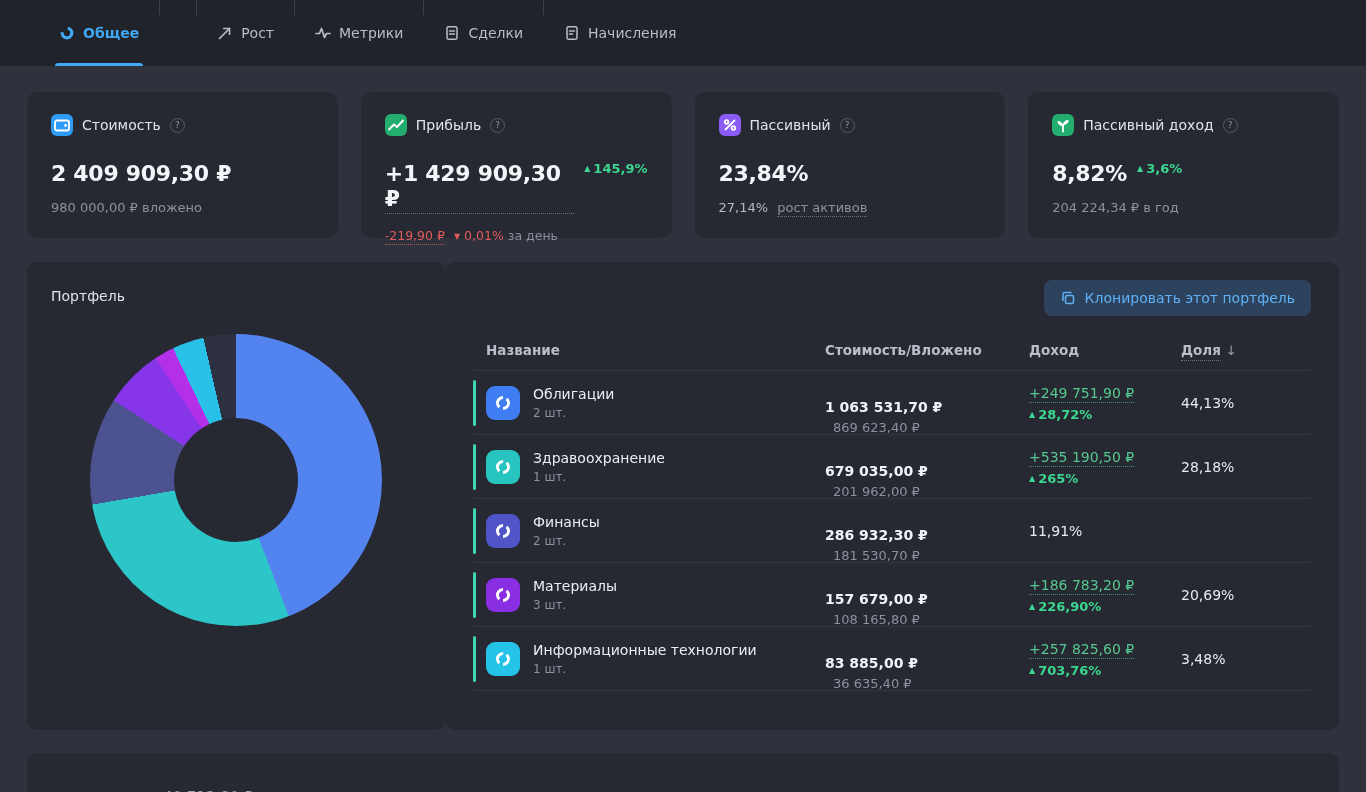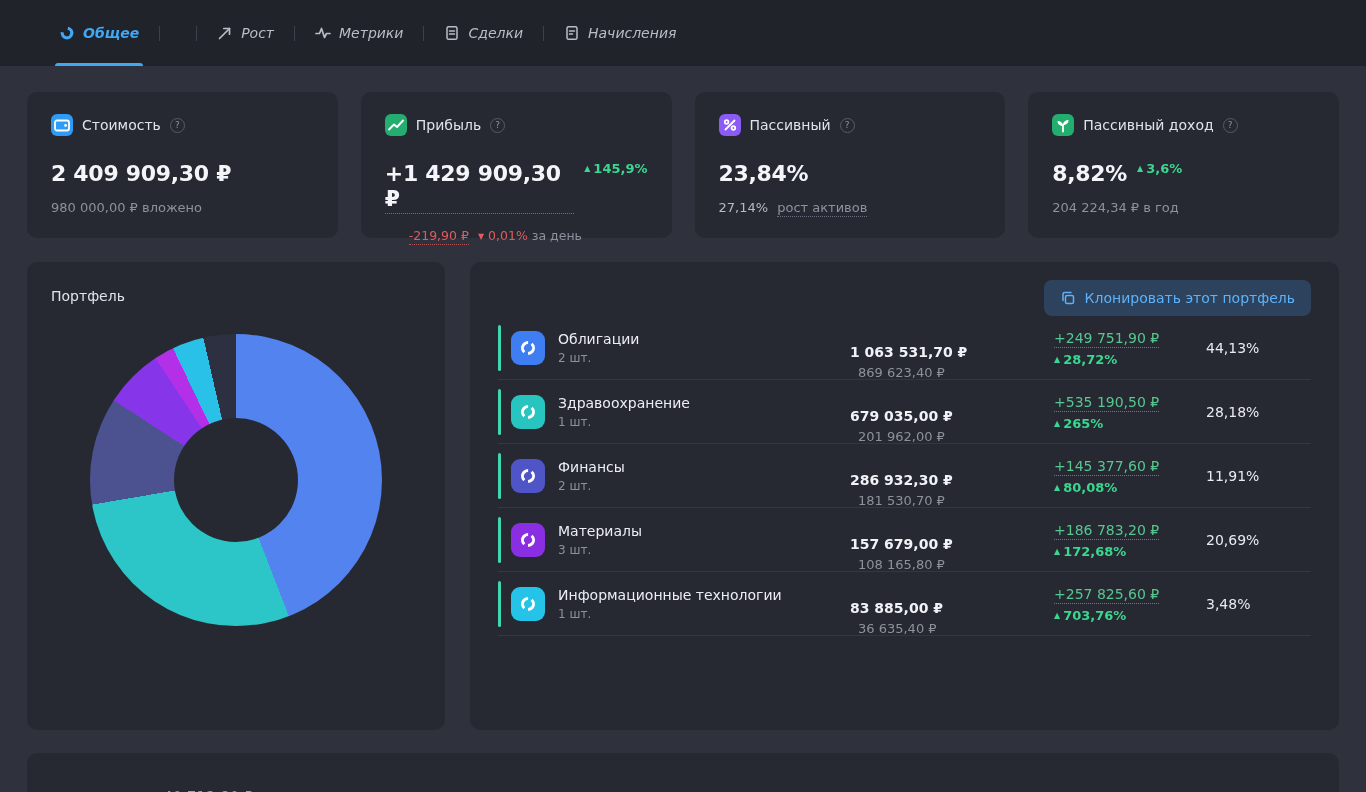--- a/index.html
+++ b/index.html
@@ -17,45 +17,45 @@
   *{box-sizing:border-box;margin:0;padding:0;}
   html,body{width:1366px;height:792px;overflow:hidden;}
   body{
     background:var(--page-bg);
     font-family:"DejaVu Sans","Liberation Sans",sans-serif;
     color:var(--text);
     font-size:14px;
   }
   
   .topbar{height:66px;background:var(--bar-bg);display:flex;align-items:stretch;padding-left:57px;}
-  .tabs{display:flex;align-items:center;font-style:italic;}
+  .tabs{display:flex;align-items:flex-start;}
   .tab{display:flex;align-items:center;gap:8px;height:100%;position:relative;color:#b9bdc7;cursor:pointer;padding:0 2px;font-size:14px;}
   .tab .ticon{display:flex;align-items:center;}
   .tab.active{color:var(--accent);font-weight:bold;}
   .tab.active::after{content:"";position:absolute;left:-2px;right:-2px;bottom:0;height:3px;background:var(--accent);border-radius:3px 3px 0 0;}
   .tab-sep{width:1px;height:15px;background:#3d404b;margin:0 18px;}
   
   .cards{display:grid;grid-template-columns:repeat(4,1fr);gap:23px;margin:26px 27px 0;}
   .card{background:var(--panel-bg);border-radius:10px;padding:22px 24px;height:146px;}
   .card-head{display:flex;align-items:center;gap:9px;}
   .card-label{font-size:14px;color:#dfe3ec;}
   .sq-icon{width:22px;height:22px;border-radius:6px;display:flex;align-items:center;justify-content:center;flex:0 0 auto;}
   .help{width:15px;height:15px;border:1px solid #565b66;border-radius:50%;font-size:9px;color:#8f93a0;display:inline-flex;align-items:center;justify-content:center;cursor:pointer;}
   .card-value-row{margin-top:25px;display:flex;align-items:flex-start;gap:10px;}
   .card-value{font-size:22px;font-weight:bold;color:#f3f5f9;letter-spacing:-.3px;}
   .dotted{border-bottom:1px dotted #6f7483;padding-bottom:2px;}
   .delta-up{color:var(--positive);font-size:13px;font-weight:bold;white-space:nowrap;}
   .tri{font-size:8px;margin-right:3px;vertical-align:2px;}
   .card-sub{margin-top:14px;font-size:13px;color:var(--muted);}
   .red{color:var(--negative);}
-  .red-dotted{border-bottom:1px dotted #b05556;padding-bottom:1px;margin-left:24px;}
+  .red-dotted{border-bottom:1px dotted #b05556;padding-bottom:1px;}
   .sub-link{border-bottom:1px dotted #6b7080;padding-bottom:1px;color:var(--muted);cursor:pointer;}
   .sub-strong{color:#b6bac4;}
   
-  .main{display:flex;gap:25px;margin:24px 27px 0;height:468px;}
+  .main{display:flex;margin:24px 27px 0;height:468px;}
   .panel{background:var(--panel-bg);border-radius:10px;}
   .portfolio{width:418px;flex:0 0 auto;padding:26px 24px;}
   .portfolio-title{font-size:14px;color:#dfe3ec;}
   .donut{width:292px;height:292px;border-radius:50%;margin:30px auto 0;position:relative;cursor:pointer;}
   .donut::after{content:"";position:absolute;inset:84px;border-radius:50%;background:var(--panel-bg);}
   
   .tablewrap{flex:1;padding:18px 28px 0;display:flex;flex-direction:column;}
   .table-top{display:flex;justify-content:flex-end;}
   .clone-btn{display:flex;align-items:center;gap:9px;background:rgba(63,154,246,.22);color:#5fb2f7;border:none;border-radius:8px;padding:10px 16px;font-size:14px;font-family:inherit;cursor:pointer;}
   .tgrid{display:grid;grid-template-columns:352px 204px 152px 1fr;align-items:center;}
@@ -241,20 +241,26 @@
         <span>
           <svg width="16" height="16" viewBox="0 0 16 16" fill="none" stroke="currentColor" stroke-width="1.5" stroke-linecap="round">
               <rect x="5.5" y="5.5" width="8" height="8" rx="1.6"></rect>
               <path d="M3 10.5 V4.2 A1.7 1.7 0 0 1 4.7 2.5 H11"></path>
             </svg>
         </span>
         <span>Клонировать этот портфель</span>
       </button>
     </div>
 
+    <div class="tgrid thead">
+      <div class="th th-name">Название</div>
+      <div class="th">Стоимость/Вложено</div>
+      <div class="th">Доход</div>
+      <div class="th th-share"><span class="dotted-h">Доля</span><span class="sort-arrow">↓</span></div>
+    </div>
 
     <div class="tgrid trow">
       <div class="cell-name">
         <div class="accent-bar"></div>
         <div class="row-icon" style="background: rgb(63, 125, 242);">
           <svg width="18" height="18" viewBox="0 0 18 18">
               <circle cx="9" cy="9" r="5.5" fill="none" stroke="#fff" stroke-width="3" stroke-dasharray="13 4" transform="rotate(-50 9 9)"></circle>
             </svg>
         </div>
         <div class="name-lines">
@@ -307,24 +313,20 @@
         </div>
         <div class="name-lines">
           <div class="nm">Финансы</div>
           <div class="cnt">2 шт.</div>
         </div>
       </div>
       <div class="cell-val">
         <div class="v1">286 932,30 ₽</div>
         <div class="v2">181 530,70 ₽</div>
       </div>
-      <div class="cell-inc">
-        <span class="i1">+145 377,60 ₽</span>
-        <div class="i2"><span class="tri">▲</span><span>80,08%</span></div>
-      </div>
       <div class="cell-share">11,91%</div>
     </div>
 
     <div class="tgrid trow">
       <div class="cell-name">
         <div class="accent-bar"></div>
         <div class="row-icon" style="background: rgb(138, 46, 228);">
           <svg width="18" height="18" viewBox="0 0 18 18">
               <circle cx="9" cy="9" r="5.5" fill="none" stroke="#fff" stroke-width="3" stroke-dasharray="13 4" transform="rotate(-50 9 9)"></circle>
             </svg>
@@ -333,21 +335,21 @@
           <div class="nm">Материалы</div>
           <div class="cnt">3 шт.</div>
         </div>
       </div>
       <div class="cell-val">
         <div class="v1">157 679,00 ₽</div>
         <div class="v2">108 165,80 ₽</div>
       </div>
       <div class="cell-inc">
         <span class="i1">+186 783,20 ₽</span>
-        <div class="i2"><span class="tri">▲</span><span>172,68%</span></div>
+        <div class="i2"><span class="tri">▲</span><span>226,90%</span></div>
       </div>
       <div class="cell-share">20,69%</div>
     </div>
 
     <div class="tgrid trow">
       <div class="cell-name">
         <div class="accent-bar"></div>
         <div class="row-icon" style="background: rgb(37, 195, 232);">
           <svg width="18" height="18" viewBox="0 0 18 18">
               <circle cx="9" cy="9" r="5.5" fill="none" stroke="#fff" stroke-width="3" stroke-dasharray="13 4" transform="rotate(-50 9 9)"></circle>

